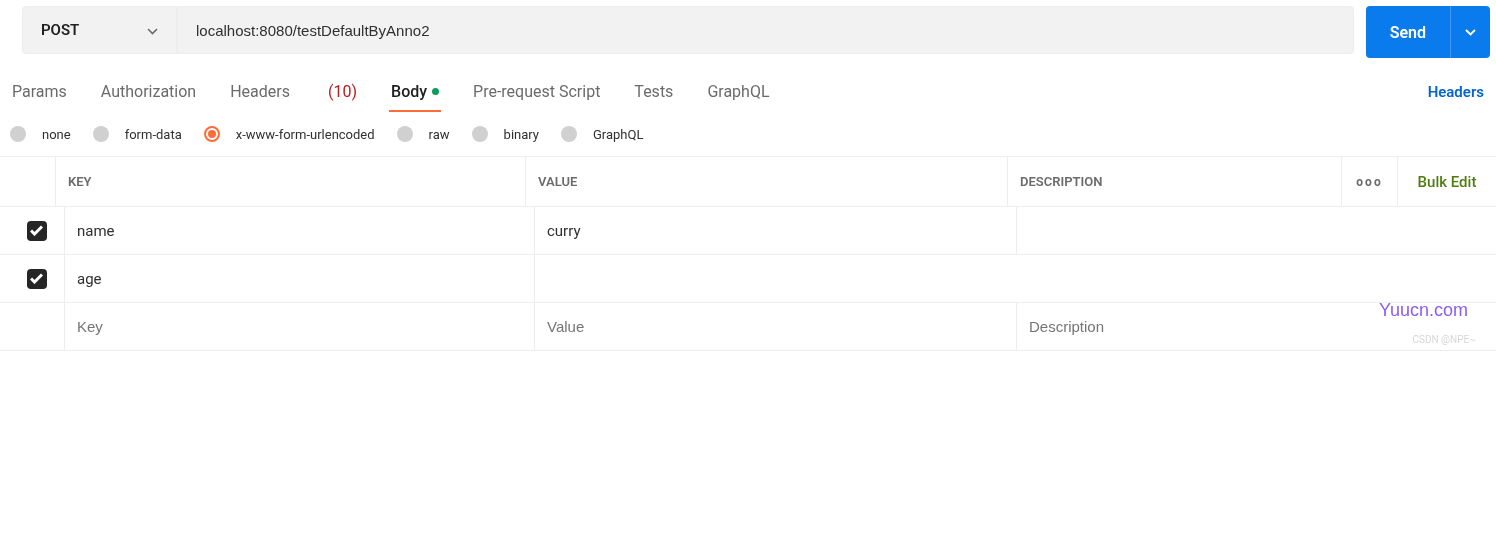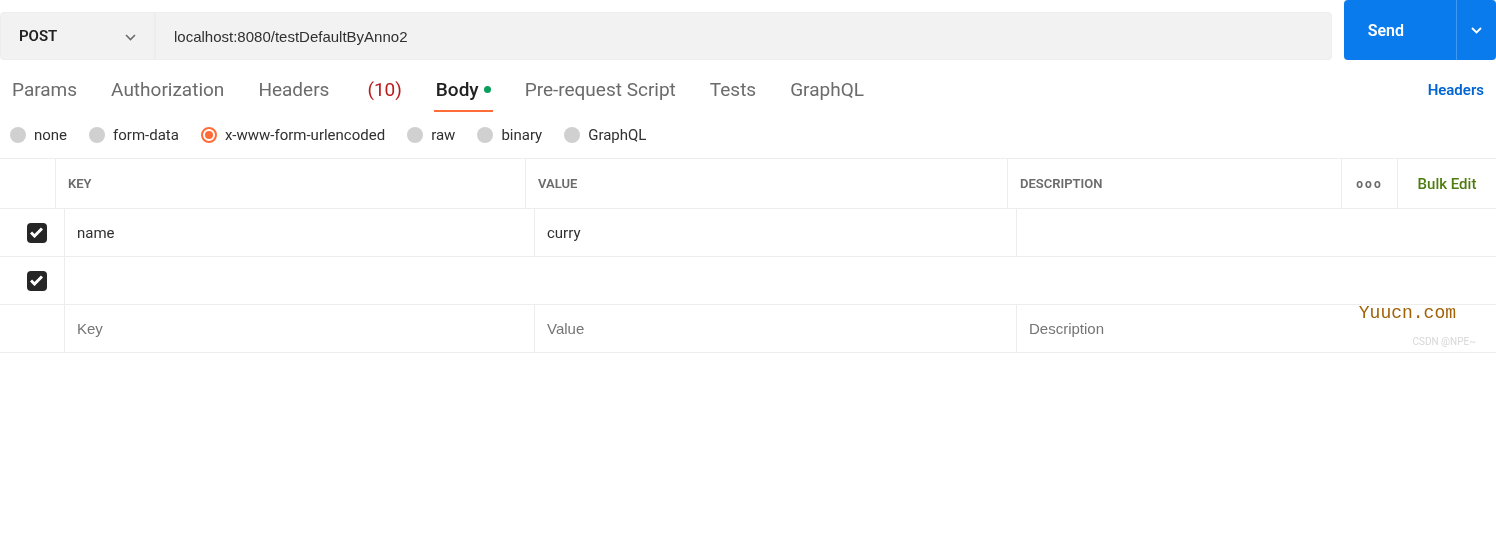--- a/index.html
+++ b/index.html
@@ -13,21 +13,23 @@
       color: #212121;
       background: #fff;
     }
     .container {
       width: 1496px;
       position: relative;
     }
     .request-bar {
       display: flex;
       gap: 6px;
-      align-items: flex-end;
+      padding: 6px;
+      align-items: flex-start;
+      margin-left: 16px;
     }
     .method-select {
       display: flex;
       align-items: center;
       background: #f2f2f2;
       border: 1px solid #ededed;
       border-radius: 4px 0 0 4px;
       padding: 0 18px;
       min-width: 155px;
       cursor: pointer;
@@ -62,24 +64,23 @@
       color: #303030;
       outline: none;
     }
     .send-btn {
       background: #097bed;
       color: #fff;
       border: none;
       border-radius: 4px;
       display: flex;
       align-items: center;
-      height: 60px;
+      height: 52px;
       cursor: pointer;
       margin-left: 6px;
-      gap: 28px;
     }
     .send-btn-main {
       padding: 0 24px;
       font-weight: 600;
       font-size: 16px;
     }
     .send-btn-caret {
       border-left: 1px solid rgba(255,255,255,0.22);
       padding: 0 14px;
       height: 100%;
@@ -89,21 +90,21 @@
     .tabs {
       display: flex;
       align-items: center;
       padding: 8px 10px 0 10px;
       gap: 30px;
       border-bottom: 1px solid transparent;
     }
     .tab {
       padding: 10px 2px;
       color: #6b6b6b;
-      font-size: 19px;
+      font-size: 16px;
       cursor: pointer;
       position: relative;
       display: flex;
       align-items: center;
       gap: 5px;
     }
     .tab.active {
       color: #212121;
       font-weight: 500;
     }
@@ -136,23 +137,23 @@
     }
     .body-types {
       display: flex;
       align-items: center;
       gap: 22px;
       padding: 14px 10px;
     }
     .radio-opt {
       display: flex;
       align-items: center;
-      gap: 8px;
-      cursor: pointer;
-      font-size: 15px;
+      gap: 16px;
+      cursor: pointer;
+      font-size: 13px;
       color: #303030;
     }
     .radio-circle {
       width: 16px;
       height: 16px;
       border-radius: 50%;
       background: #d0d0d0;
       display: flex;
       align-items: center;
       justify-content: center;
@@ -255,24 +256,24 @@
       stroke-width: 3;
       fill: none;
     }
     .placeholder-row .col-key,
     .placeholder-row .col-value,
     .placeholder-row .col-desc {
       color: #a0a0a0;
     }
     .watermark {
       position: absolute;
-      right: 40px;
+      right: 28px;
       bottom: 30px;
-      color: #a16207;
-      font-family: Liberation Mono, monospace;
+      color: #8b5cf6;
+      font-family: Liberation Sans, sans-serif;
       font-size: 18px;
     }
     .csdn {
       position: absolute;
       right: 20px;
       bottom: 6px;
       color: #d7d7d7;
       font-size: 10px;
     }
     input.cell-input {
@@ -395,20 +396,23 @@
     </div>
 
     <div class="table-row">
       <div class="col-check">
         <div class="checkbox">
           <svg viewBox="0 0 13 11">
               <path d="M1 5.5L4.5 9L12 1.5"></path>
             </svg>
         </div>
       </div>
+      <div class="col-key">
+          <span>age</span>
+        </div>
       <div class="col-desc" style="border-right:none">
           <span></span>
         </div>
       <div style="width:154px"></div>
     </div>
 
     <div class="table-row placeholder-row">
       <div class="col-check"></div>
       <div class="col-key">
           <input class="cell-input" placeholder="Key" style="">

